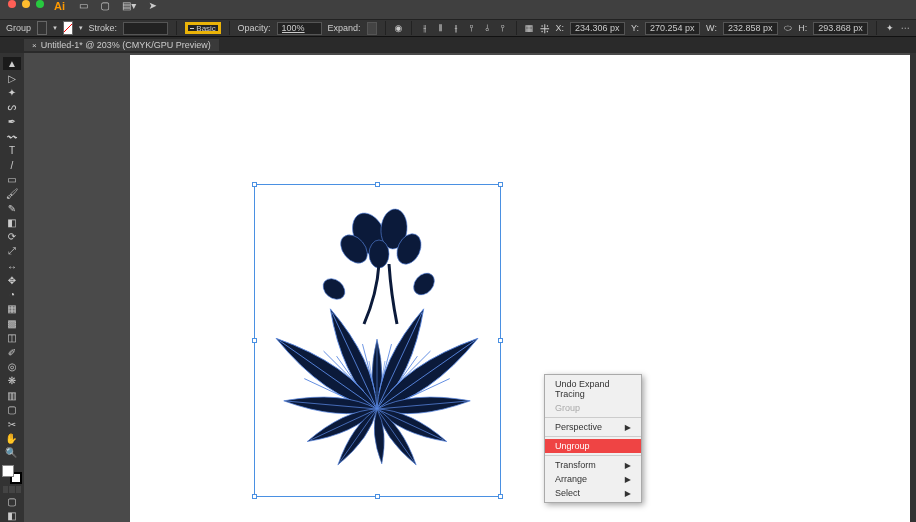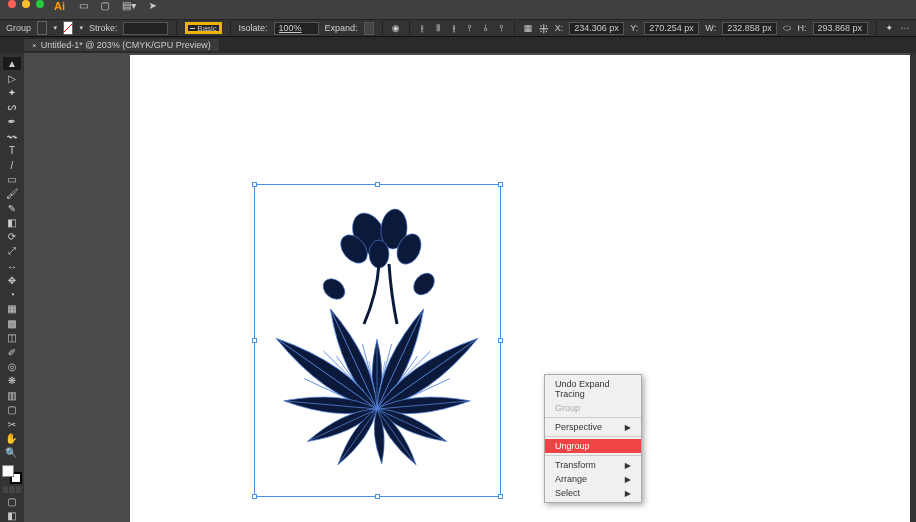--- a/index.html
+++ b/index.html
@@ -89,21 +89,21 @@
   <span class="swatch diag"></span>
   <span style="font-size:7px">▾</span>
   <span class="tlabel">Stroke:</span>
   <input class="tinyin w" value="" style="">
   <span class="sep"></span>
   <div class="brushbox">
       <span class="line"></span>
       <span>Basic</span>
     </div>
   <span class="sep"></span>
-  <span class="tlabel">Isolate:</span>
+  <span class="tlabel">Opacity:</span>
   <input class="tinyin w" value="100%" style="">
   <span class="tlabel">Expand:</span>
   <span class="styl"></span>
   <span class="sep"></span>
   <span class="icnbtn">◉</span>
   <span class="sep"></span>
   <span class="icnbtn">⫲</span>
   <span class="icnbtn">⫴</span>
   <span class="icnbtn">⫲</span>
   <span class="icnbtn">⫯</span>

